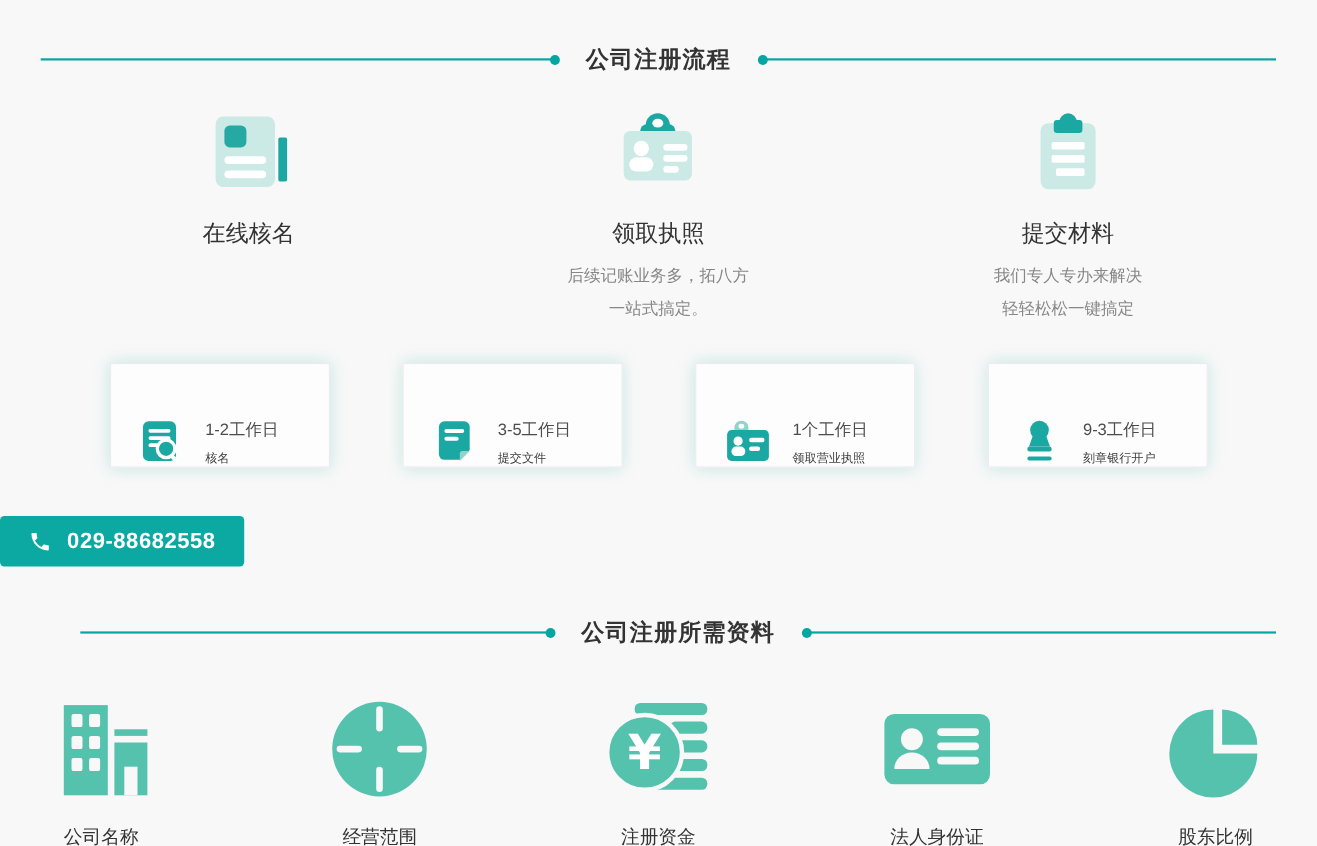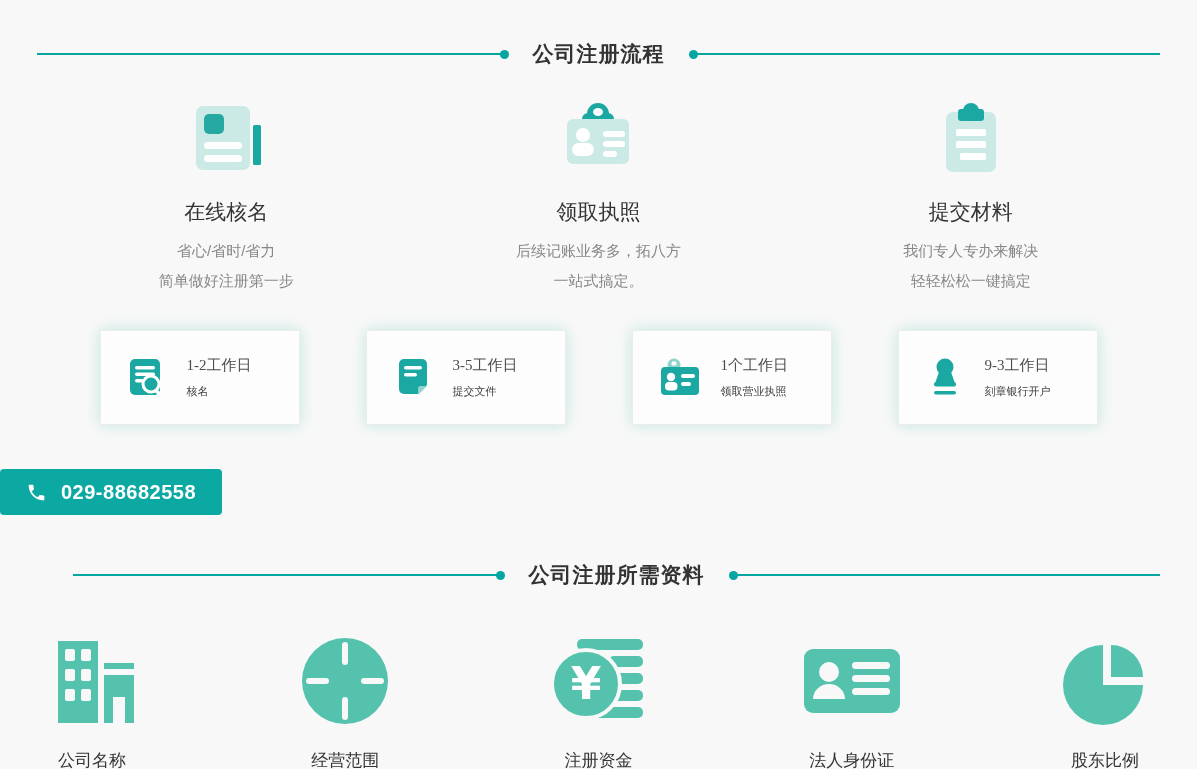--- a/index.html
+++ b/index.html
@@ -20,21 +20,21 @@
   .steps{display:flex;margin-top:30px;padding:0 40px;}
   .step{flex:1;display:flex;flex-direction:column;align-items:center;text-align:center;}
   .step .icon-box{height:80px;display:flex;align-items:flex-end;justify-content:center;}
   .step .step-title{font-size:21px;color:#333;margin-top:20px;}
   .step .step-desc{margin-top:10px;font-size:15px;color:#878787;line-height:30px;}
   
   .cards{display:flex;justify-content:center;gap:66px;margin-top:34px;}
   .card{
     width:200px;height:95px;background:#fdfdfd;border:1px solid #ececec;box-sizing:border-box;
     box-shadow:0 0 14px rgba(90,198,178,0.35);
-    display:flex;align-items:center;padding-left:24px;gap:18px;font-family:Liberation Serif, serif;
+    display:flex;align-items:flex-end;padding-left:24px;gap:18px;
   }
   .card .card-text{display:flex;flex-direction:column;gap:9px;}
   .card .card-duration{font-size:15px;color:#4c4c4c;}
   .card .card-label{font-size:11px;color:#3c3c3c;}
   
   .phone-wrap{display:flex;justify-content:flex-start;margin-top:44px;}
   .phone-btn{
     min-width:220px;height:46px;background:#0ca9a3;border:none;border-radius:4px;color:#fff;
     display:flex;align-items:center;justify-content:center;gap:14px;padding:0 26px;cursor:pointer;
     font-family:inherit;
@@ -66,24 +66,20 @@
       <div class="icon-box">
         <svg width="78" height="78" viewBox="0 0 78 78">
           <rect x="9" y="6" width="54" height="64" rx="7" fill="#cbe9e5"></rect>
           <rect x="17" y="14" width="20" height="20" rx="5" fill="#27a9a3"></rect>
           <rect x="17" y="42" width="38" height="7" rx="3.5" fill="#ffffff"></rect>
           <rect x="17" y="55" width="38" height="7" rx="3.5" fill="#ffffff"></rect>
           <rect x="66" y="25" width="8" height="40" rx="1.5" fill="#1ca8a2"></rect>
         </svg>
       </div>
       <div class="step-title">在线核名</div>
-      <div class="step-desc">
-        <div>省心/省时/省力</div>
-        <div>简单做好注册第一步</div>
-      </div>
     </div>
 
     <div class="step">
       <div class="icon-box">
         <svg width="78" height="78" viewBox="0 0 78 78">
           <circle cx="39" cy="14" r="11" fill="#1ca8a2"></circle>
           <circle cx="29" cy="19" r="6" fill="#1ca8a2"></circle>
           <circle cx="49" cy="19" r="6" fill="#1ca8a2"></circle>
           <ellipse cx="39" cy="12" rx="5" ry="4" fill="#ffffff"></ellipse>
           <rect x="8" y="19" width="62" height="45" rx="6" fill="#cbe9e5"></rect>

